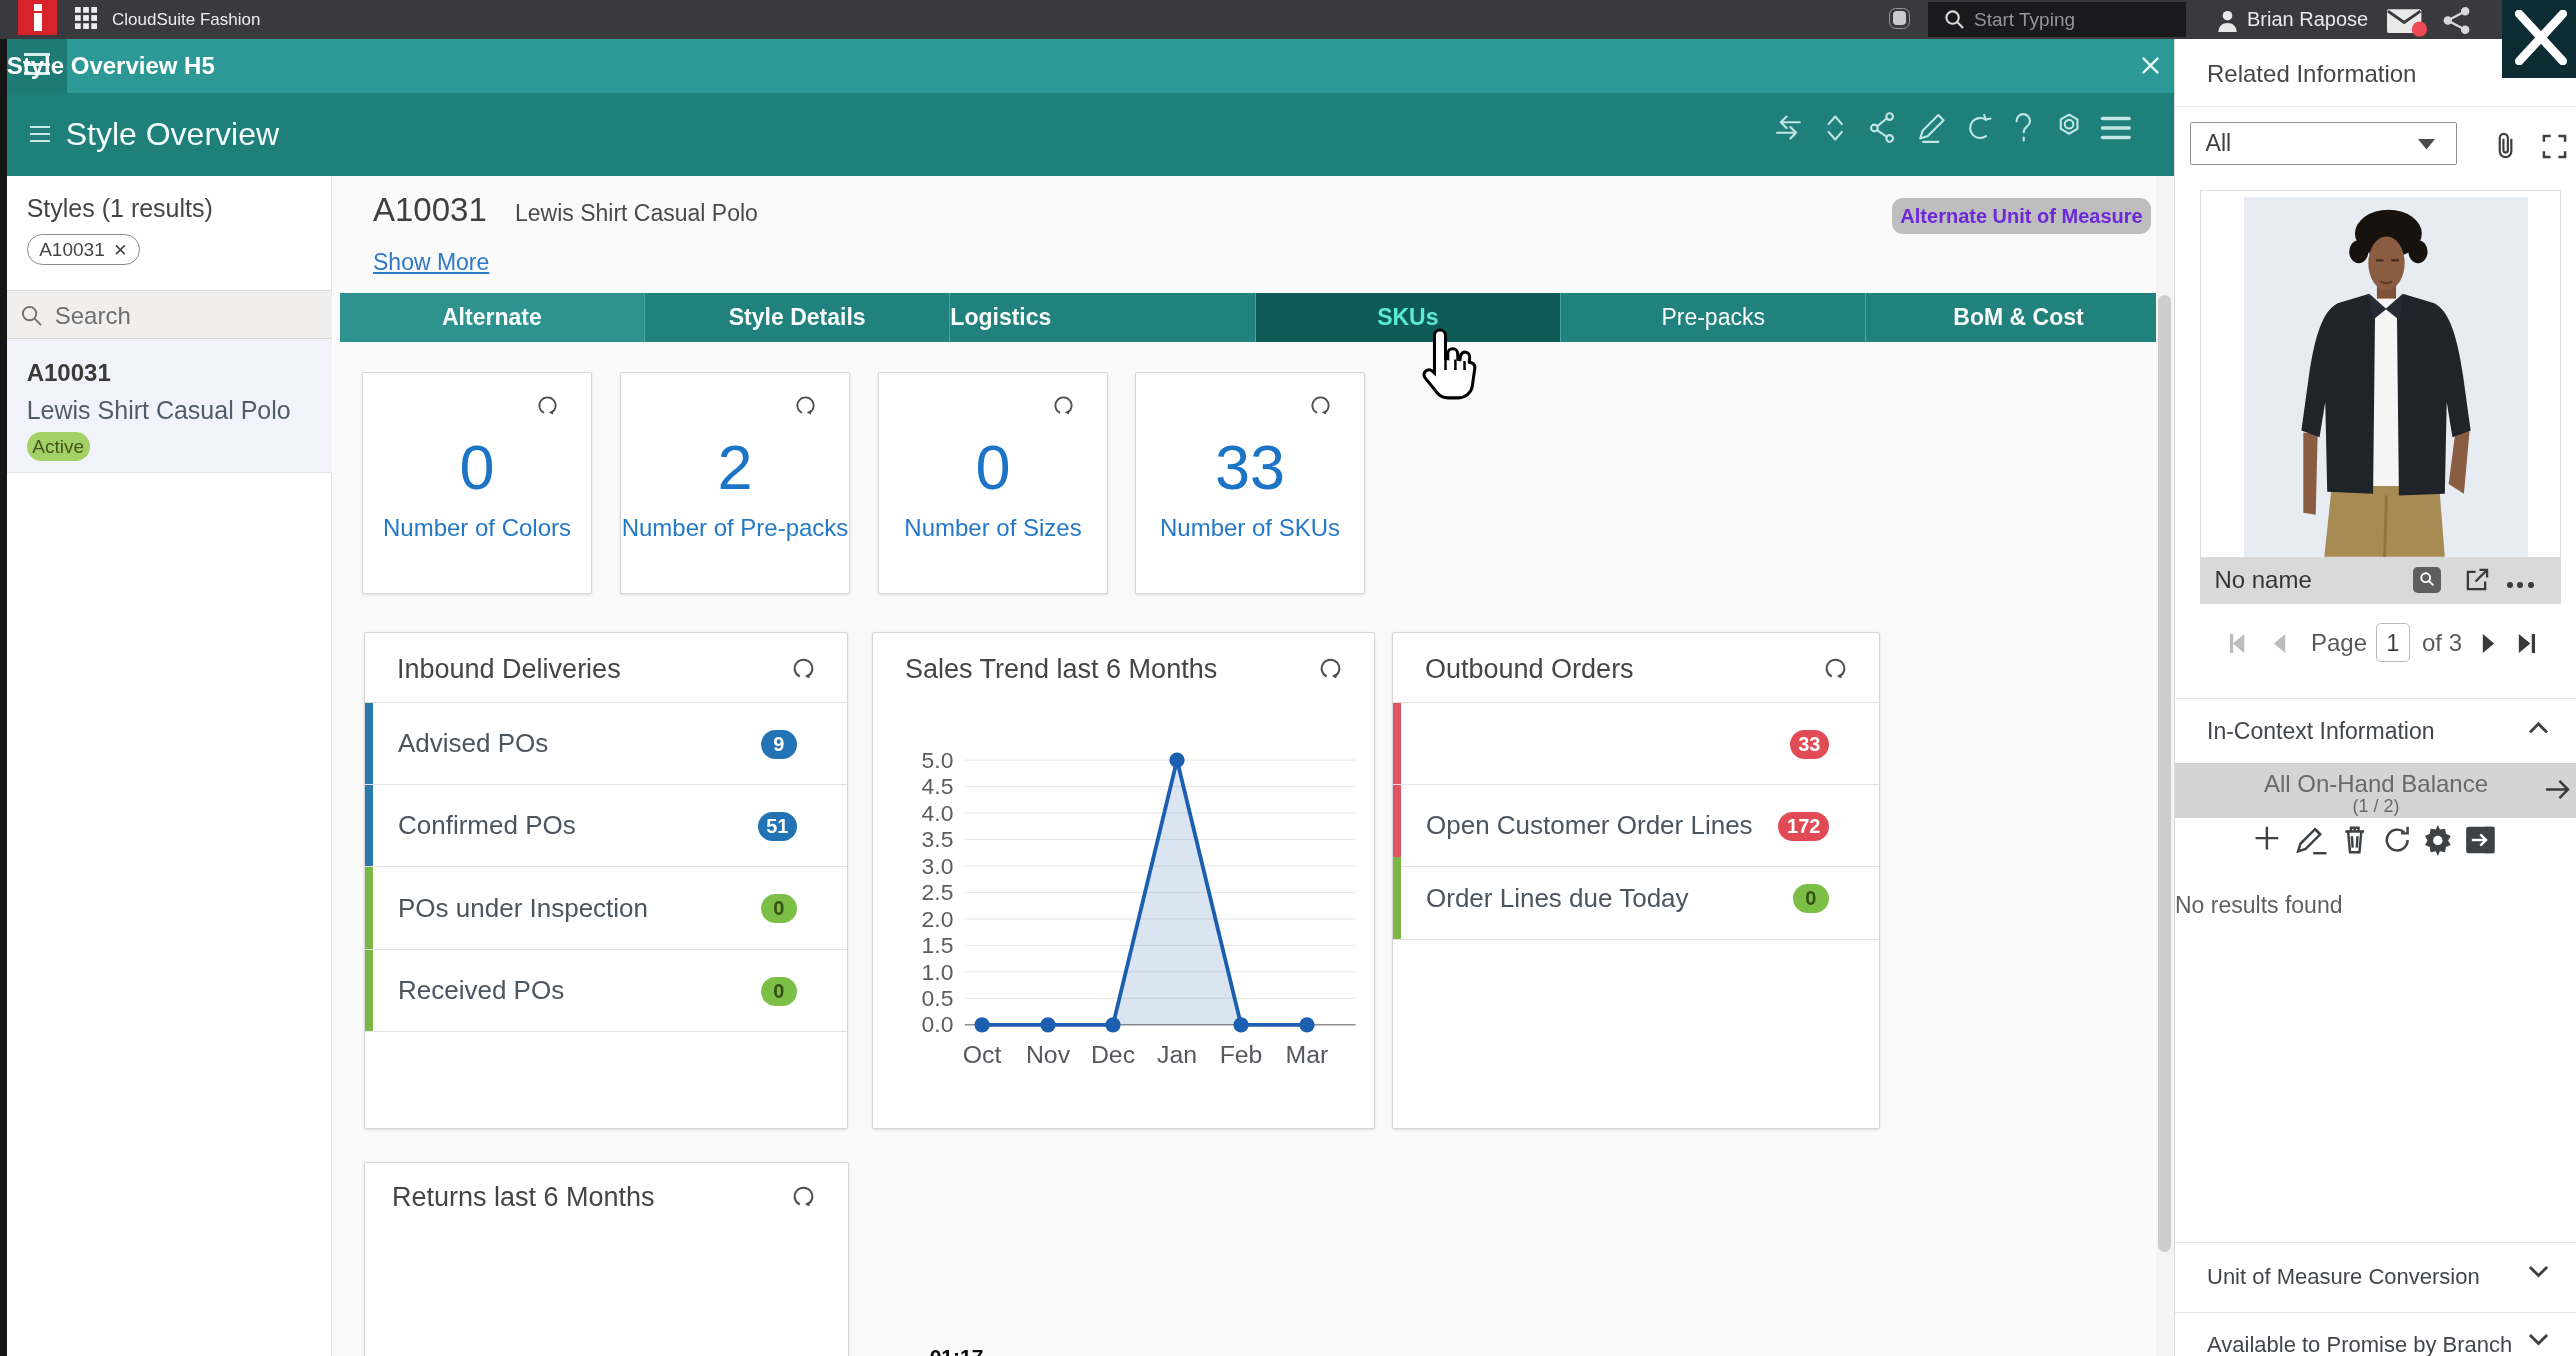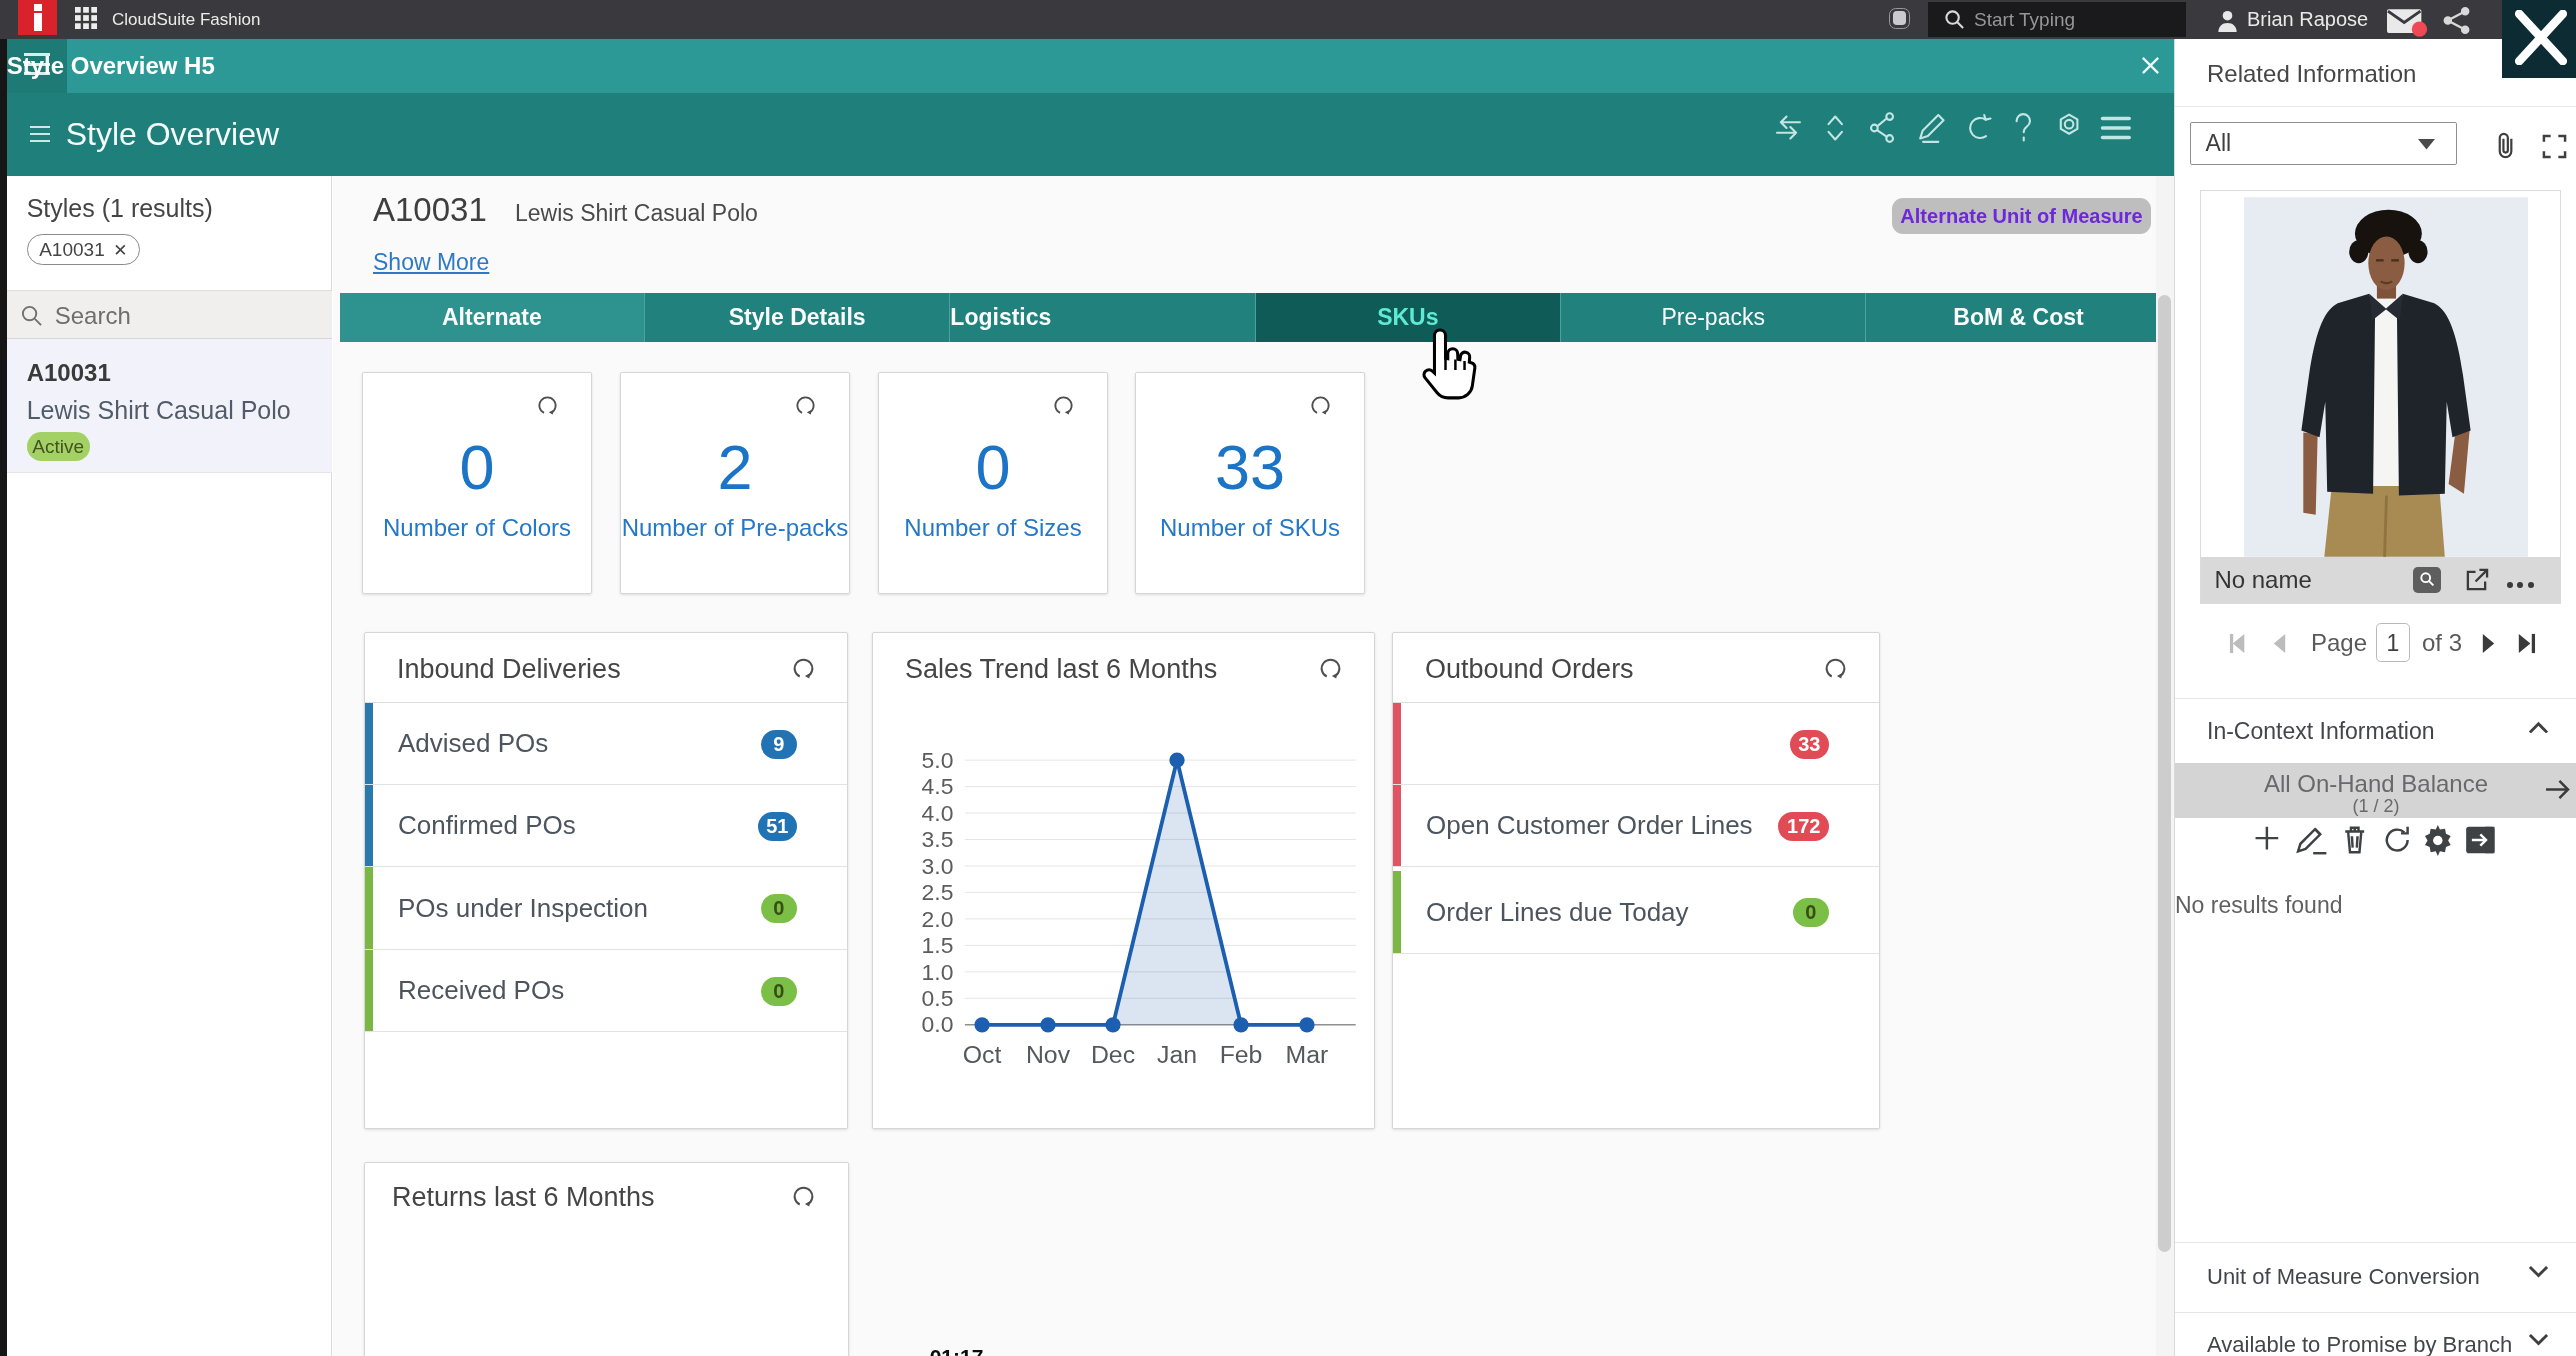--- a/index.html
+++ b/index.html
@@ -284,21 +284,21 @@
     <div class="a" style="left:0;top:69px;width:100%;border-top:1px solid #dedede"></div>
     <div class="a" style="left:0;top:70px;width:486px;height:82px;border-bottom:1px solid #e3e3e3;box-sizing:border-box">
       <div class="a" style="left:0;top:0;width:7.6px;height:81px;background:#df5363"></div>
       <div class="a" style="right:50px;top:27px;min-width:19px;height:29px;padding:0 8.6px;background:#e04b55;border-radius:15.3px;text-align:center;line-height:29px;font-size:20px;font-weight:bold;color:#fff">33</div>
     </div>
     <div class="a" style="left:0;top:152px;width:486px;height:82px;border-bottom:1px solid #e3e3e3;box-sizing:border-box">
       <div class="a" style="left:0;top:0;width:7.6px;height:81px;background:#df5363"></div>
       <div class="a" style="left:33px;top:0;height:81px;line-height:81px;font-size:26px;color:#4c545d">Open Customer Order Lines</div>
       <div class="a" style="right:50px;top:27px;min-width:19px;height:29px;padding:0 8.6px;background:#e04b55;border-radius:15.3px;text-align:center;line-height:29px;font-size:20px;font-weight:bold;color:#fff">172</div>
     </div>
-    <div class="a" style="left:0;top:238px;width:486px;height:83px;border-bottom:1px solid #e3e3e3;box-sizing:border-box">
+    <div class="a" style="left:0;top:224px;width:486px;height:83px;border-bottom:1px solid #e3e3e3;box-sizing:border-box">
       <div class="a" style="left:0;top:0;width:7.6px;height:82px;background:#7cb644"></div>
       <div class="a" style="left:33px;top:0;height:82px;line-height:82px;font-size:26px;color:#4c545d">Order Lines due Today</div>
       <div class="a" style="right:50px;top:27px;min-width:19px;height:29px;padding:0 8.6px;background:#7cbf46;border-radius:15.3px;text-align:center;line-height:29px;font-size:20px;font-weight:bold;color:#374f15">0</div>
     </div>
   </div>
 
   <div class="a" style="left:31px;top:986px;width:485px;height:229px;background:#fff;border:1px solid #d6d6d6;border-radius:1.9px;box-shadow:0 1px 2.9px rgba(0,0,0,.12);box-sizing:border-box">
     <div class="a" style="left:27px;top:19px;font-size:27px;color:#454545">Returns last 6 Months</div>
     <svg class="ic a" style="right:32.5px;top:21px" width="25" height="25" viewBox="0 0 24 24">
           <path d="M8.4 19.7A8.5 8.5 0 1 1 15.6 19.7" fill="none" stroke="#4f4f4f" stroke-width="1.9"></path>

